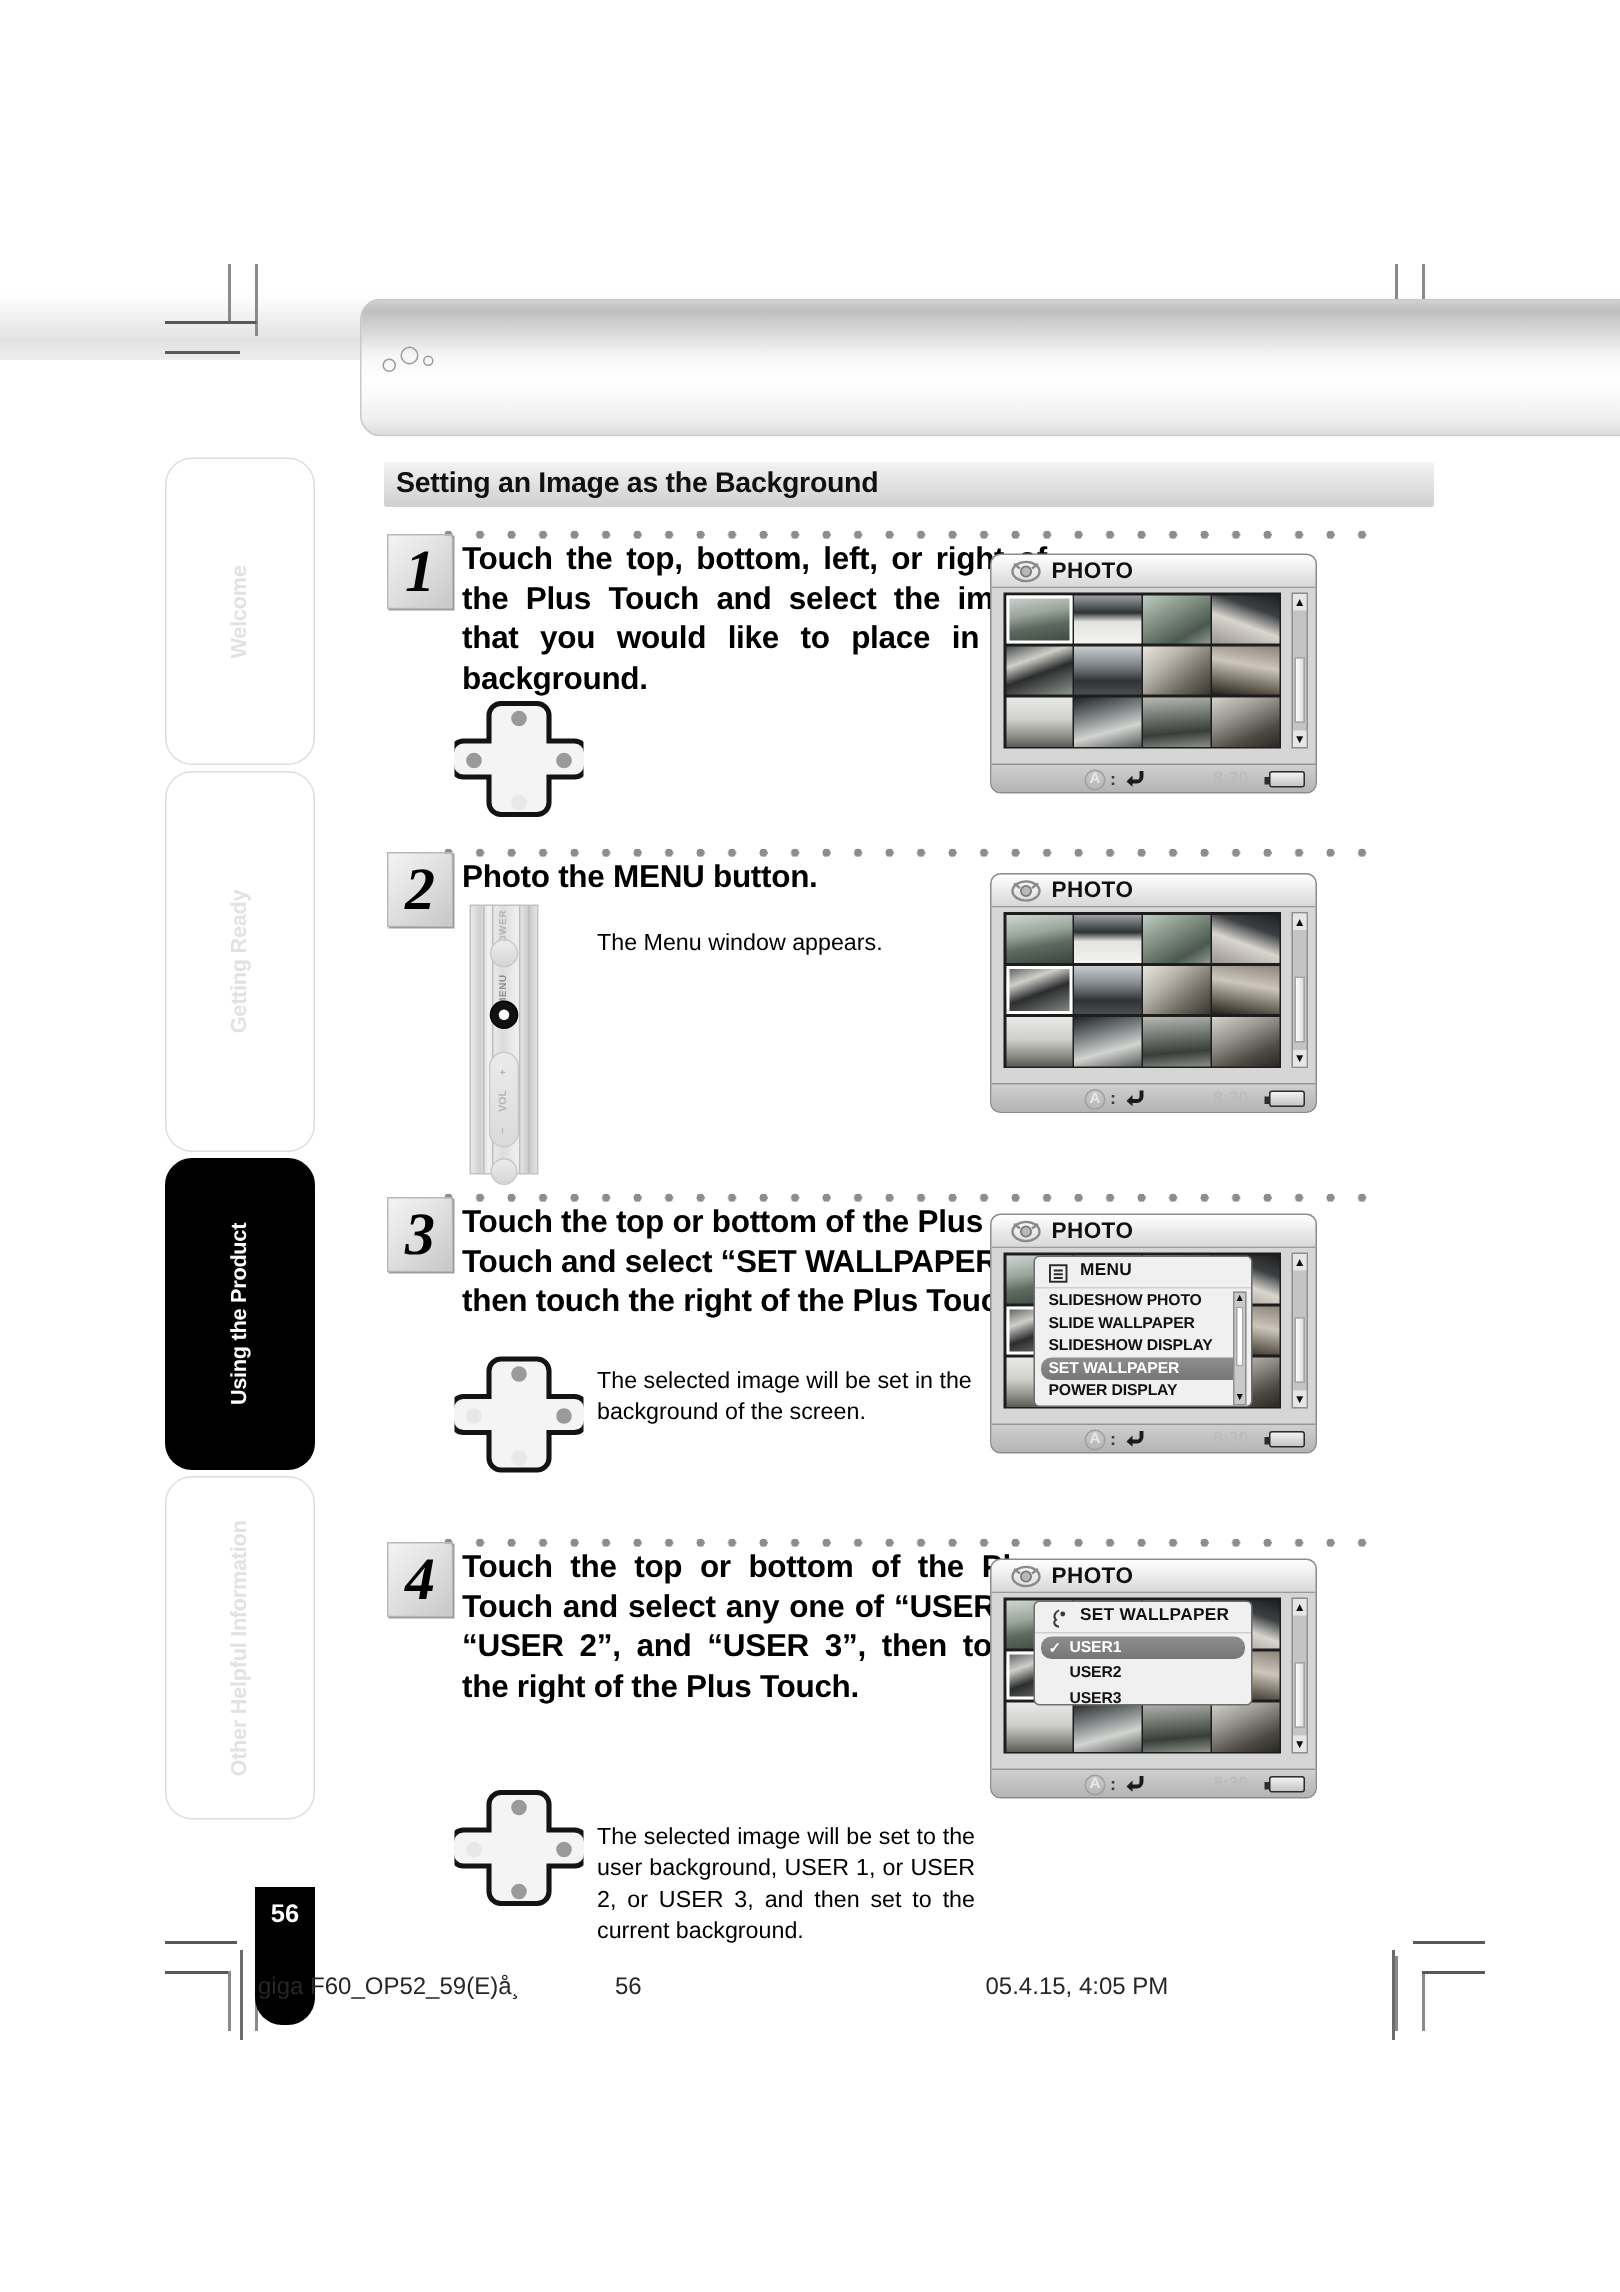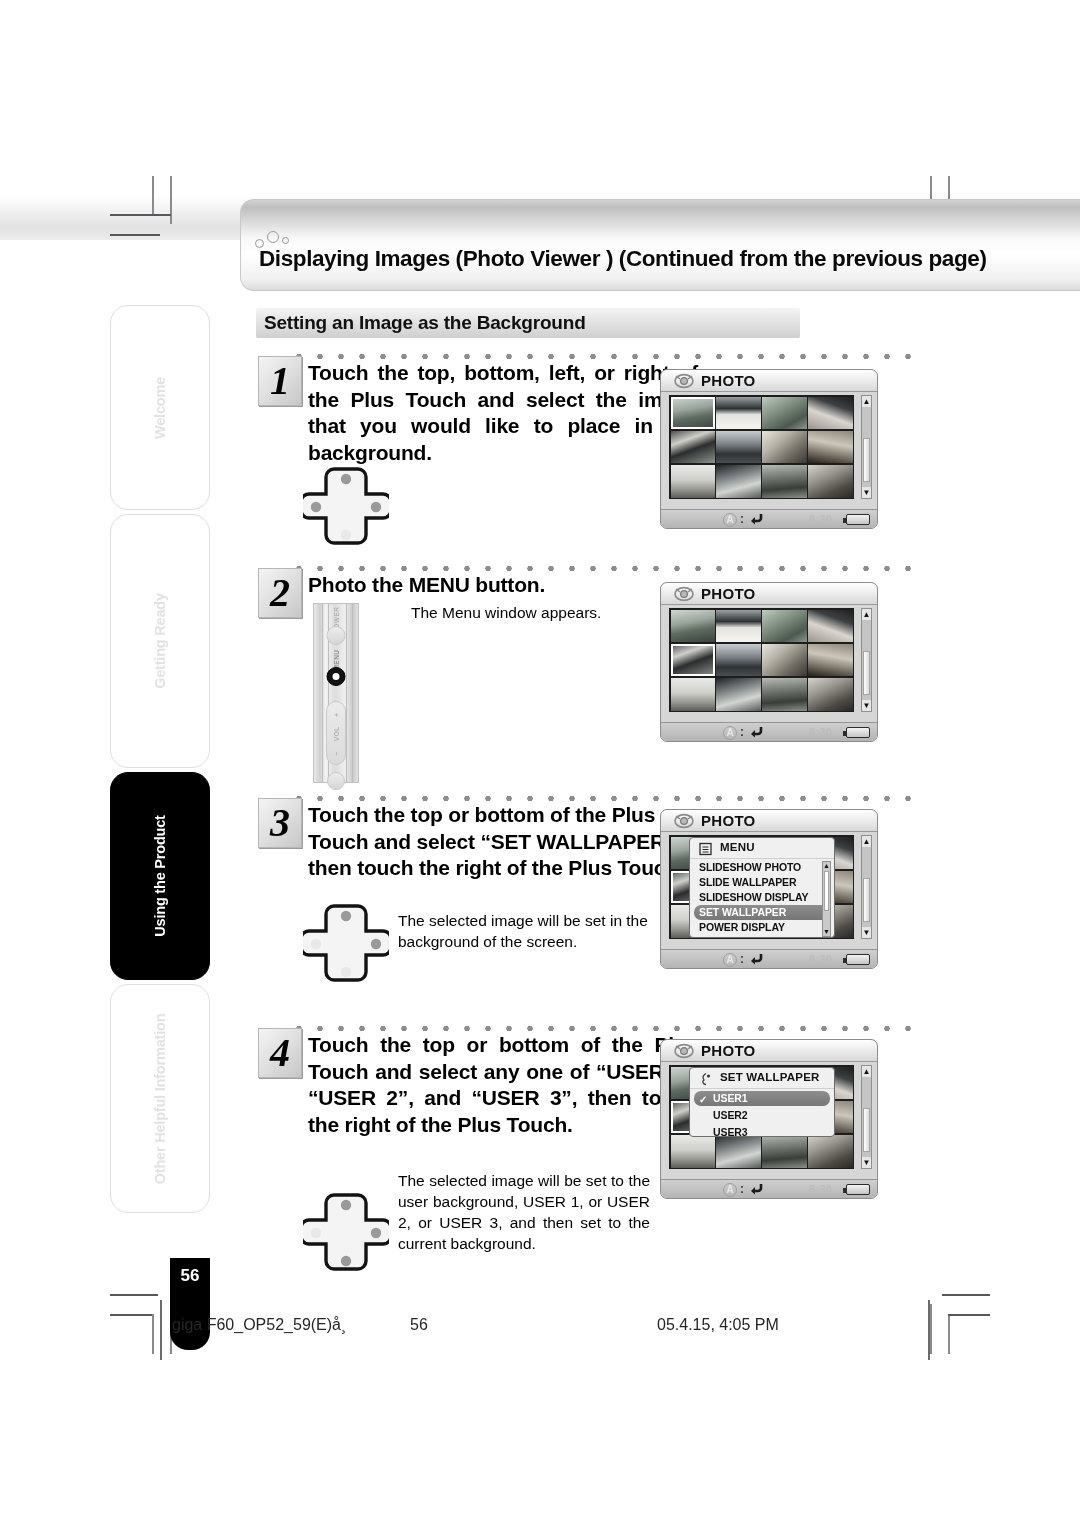--- a/index.html
+++ b/index.html
@@ -36,21 +36,21 @@
   .header-bubbles i { position:absolute; border:1.4px solid #9a9a9a; border-radius:50%; display:block; background:transparent; }
   .header-title {
     position:absolute; left:18px; top:46px;
     font-size:22.5px; font-weight:bold; color:#0a0a0a;
     letter-spacing:-0.4px; white-space:nowrap;
     font-family:"Liberation Sans", sans-serif;
   }
 
   
   .section-bar {
-    position:absolute; left:256px; top:308px; width:544px; height:30px;
+    position:absolute; left:256px; top:308px; width:700px; height:30px;
     background:linear-gradient(to bottom,#f4f4f4 0%,#e3e3e3 45%,#cfcfcf 100%);
     border-radius:2px;
   }
   .section-title {
     position:absolute; left:8px; top:4px;
     font-size:19px; font-weight:bold; color:#111;
     letter-spacing:-0.2px;
   }
 
   
@@ -98,21 +98,21 @@
     position:absolute; left:58px; top:10px;
     width:390px;
     font-size:21px; font-weight:bold; color:#000;
     line-height:26.5px; letter-spacing:-0.2px;
   }
   .step-text.justified { text-align:justify; }
   .step-note {
     position:absolute;
     font-size:15.5px; color:#000; line-height:21px;
   }
-  .step-note.justified { text-align:justify; }
+  .step-note.justified { text-align:justify;margin-top:44px; }
 
   
   .plus-touch { position:absolute; width:86px; height:82px; }
   .pt-svg { display:block; }
 
   
   .device-side {
     position:absolute;
     width:46px; height:180px;
     background:linear-gradient(to right,#e9e9e9 0%,#cfcfcf 14%,#f2f2f2 26%,#dcdcdc 48%,#efefef 70%,#c9c9c9 88%,#e3e3e3 100%);
@@ -302,21 +302,20 @@
   <div class="v" style="left:38px; top:24px; height:40px;"></div>
   <div class="h" style="left:38px; top:24px; width:42px;"></div>
 </div>
 
 <div class="header-bar">
   <div class="header-bubbles">
     <i style="left:0; top:9px; width:9px; height:9px;"></i>
     <i style="left:12px; top:1px; width:12px; height:12px;"></i>
     <i style="left:27px; top:7px; width:7px; height:7px;"></i>
   </div>
-  <div class="header-title">Displaying Images (Photo Viewer ) (Continued from the previous page)</div>
 </div>
 
 <div class="section-bar">
   <div class="section-title">Setting an Image as the Background</div>
 </div>
 
 <div class="tabs">
   <div class="tab" style="top:0; height:205px;">
     <div class="tab-label">Welcome</div>
   </div>
@@ -383,21 +382,21 @@
     </svg>
     <div class="sb-time">8:30</div>
     <div class="sb-batt"></div>
   </div>
 </div>
 
 <div class="step" style="top:562px;">
   <div class="dotline"></div>
   <div class="step-num">2</div>
   <div class="step-text">Photo the MENU button.</div>
-  <div class="step-note" style="left:148px; top:40px; width:280px;margin-left:13px;">The Menu window appears.</div>
+  <div class="step-note" style="left:148px; top:56px; width:280px;">The Menu window appears.</div>
 </div>
 
 <div class="device-side" style="left:313px; top:603px;">
   <div class="rail" style="left:8px;"></div>
   <div class="rail" style="left:14px;"></div>
   <div class="rail" style="left:32px;"></div>
   <div class="rail" style="left:38px;"></div>
   <div class="dev-label" style="top:16px;">POWER</div>
   <div class="dev-btn" style="top:22px; width:19px; height:19px;"></div>
   <div class="dev-label" style="top:56px; color:#8e8e8e;">MENU</div>

